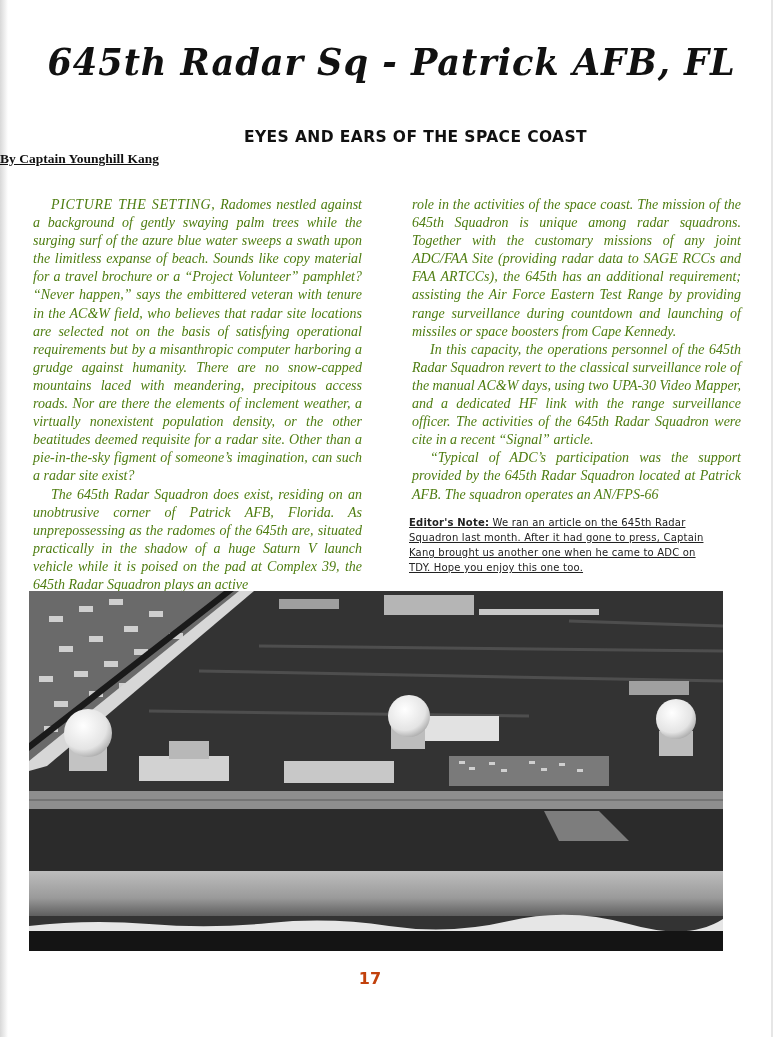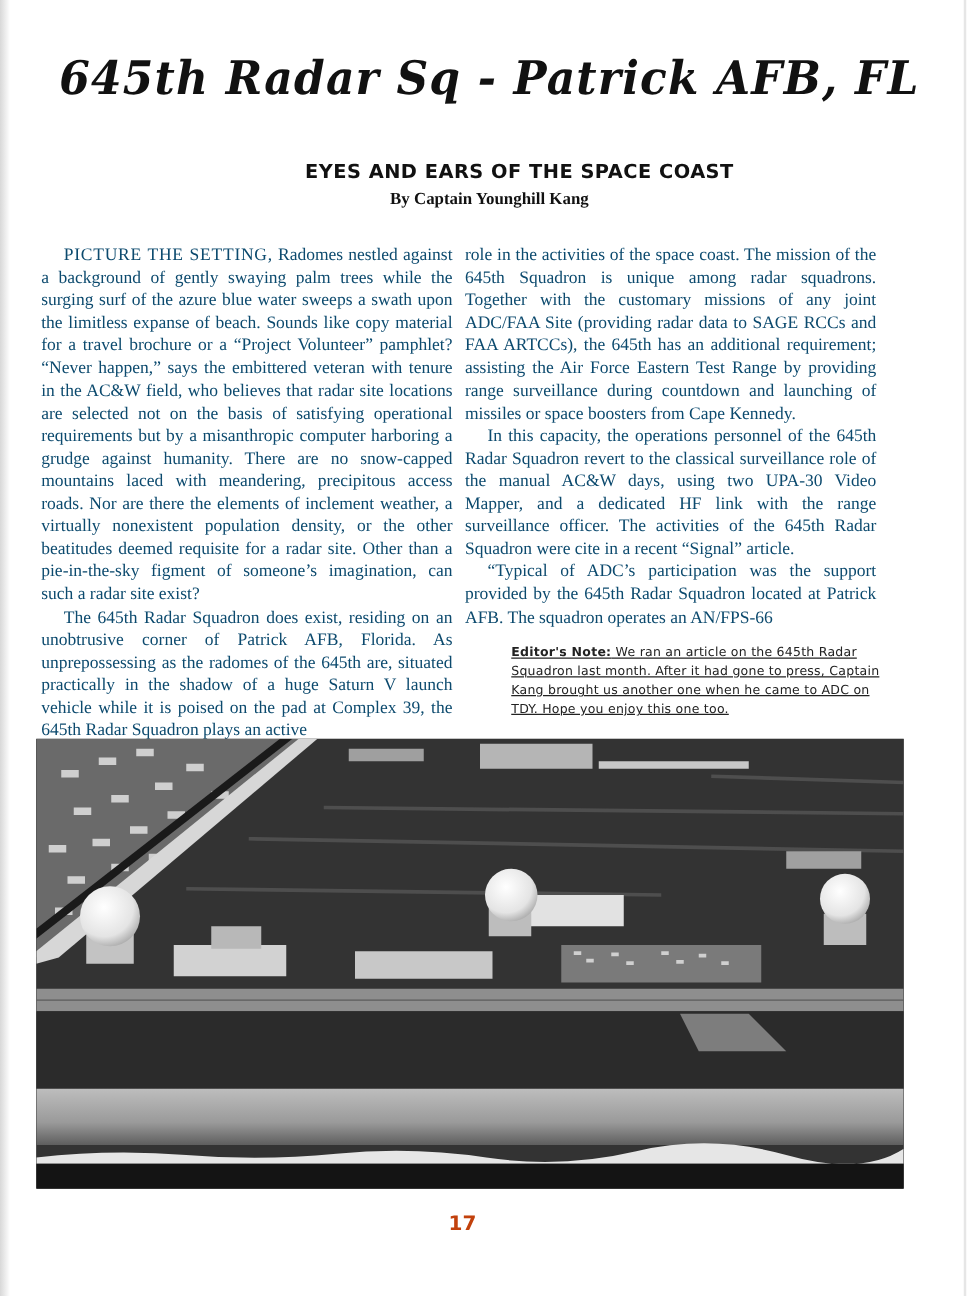--- a/index.html
+++ b/index.html
@@ -23,32 +23,32 @@
     font-size: 37px; letter-spacing: 1px; color: #111;
     font-style: italic;
     transform: scaleX(0.95);
   }
   .headline {
     position: absolute; left: 0; top: 128px; width: 783px; text-align: center;
     font-family: "DejaVu Sans", sans-serif; font-weight: bold; font-size: 15.5px;
     letter-spacing: 0.4px; color: #111; padding-left: 24px;
   }
   .byline {
-    position: absolute; left: 0; top: 150px; width: 783px; text-align: center;
+    position: absolute; left: 0; top: 150px; width: 783px; 
     font-family: "Liberation Serif", serif; font-weight: bold; font-size: 13.5px;
-    line-height: 17px; color: #111;
+    line-height: 17px; color: #111; text-decoration: underline;
   }
   .col {
     position: absolute; width: 329px;
     font-family: "Liberation Serif", serif; font-size: 14px; line-height: 18.1px;
-    text-align: justify; color: #0c4a6e;
+    text-align: justify; color: #4d7c0f; font-style: italic;
   }
   .col p { margin: 0; text-indent: 18px; }
   .col-left { left: 33px; top: 196px; }
-  .col-right { left: 372px; top: 196px; }
+  .col-right { left: 412px; top: 196px; }
   .col-right p.cont { text-indent: 0; }
   .lead-in { letter-spacing: 0.6px; }
   .editors-note {
     position: absolute; left: 409px; top: 515px; width: 305px;
     font-family: "DejaVu Sans", sans-serif; font-size: 10px; line-height: 15px;
     color: #222; letter-spacing: 0.2px; text-decoration: underline;
   }
   .editors-note b { font-weight: bold; }
   .photo {
     position: absolute; left: 29px; top: 591px; width: 694px; height: 360px;

